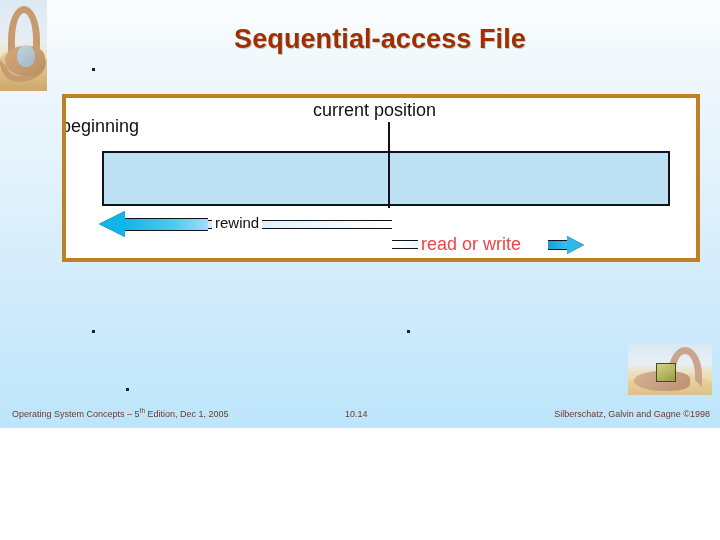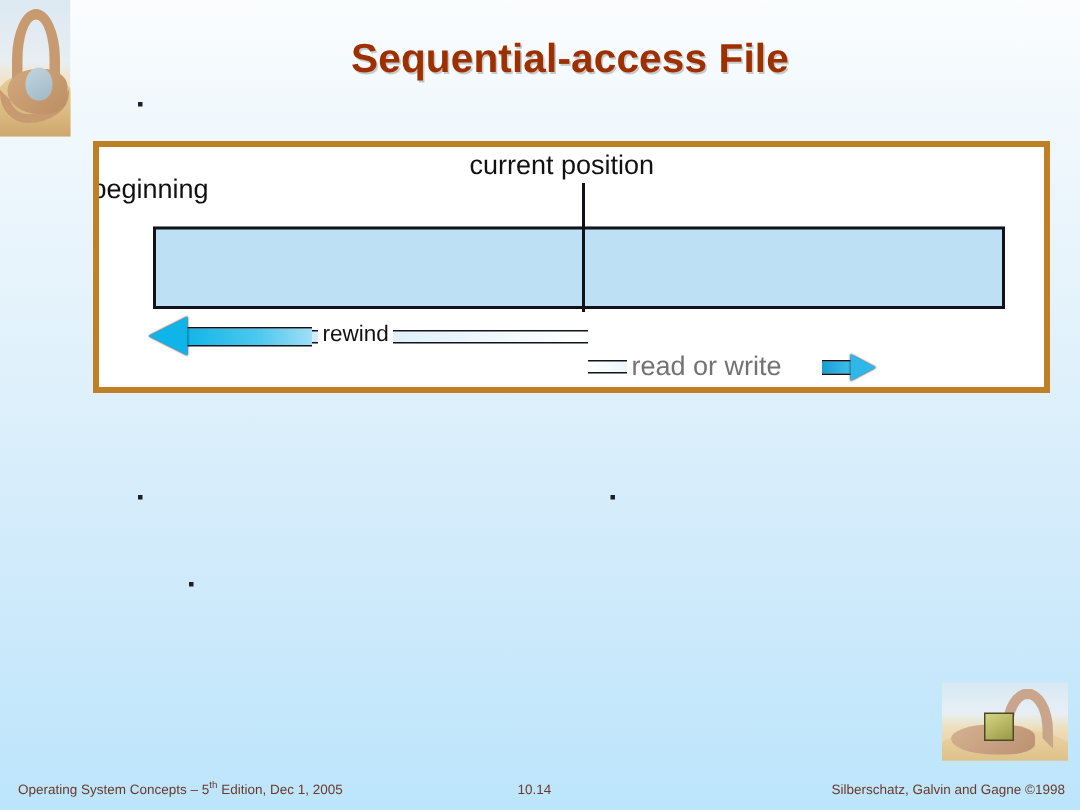--- a/index.html
+++ b/index.html
@@ -9,21 +9,21 @@
   body {
     width: 720px;
     height: 540px;
     overflow: hidden;
     font-family: "Liberation Sans", sans-serif;
   }
 
   #slide {
     position: relative;
     width: 720px;
-    height: 540px;
+    height: 428px;
     background: linear-gradient(to bottom, #fbfdfe 0%, #f2f9fd 12%, #e3f2fb 40%, #cfeafb 72%, #bce5fb 100%);
     overflow: hidden;
   }
 
   
   .logo-tl {
     position: absolute;
     left: 0px;
     top: 0px;
     width: 47px;
@@ -196,21 +196,21 @@
     background: linear-gradient(to right, #ffffff 0%, #e9f5fc 50%, #cfe8f7 100%);
     border-top: 1.5px solid #12131a;
     border-bottom: 1.5px solid #12131a;
     box-sizing: border-box;
   }
   .lbl-rw {
     position: absolute;
     left: 352px;
     top: 136px;
     font-size: 18px;
-    color: #737373;
+    color: #ef4444;
     background: #ffffff;
     padding: 0 3px;
     white-space: nowrap;
   }
 
   
   .rw-arrow {
     position: absolute;
     left: 548px;
     top: 236px;

